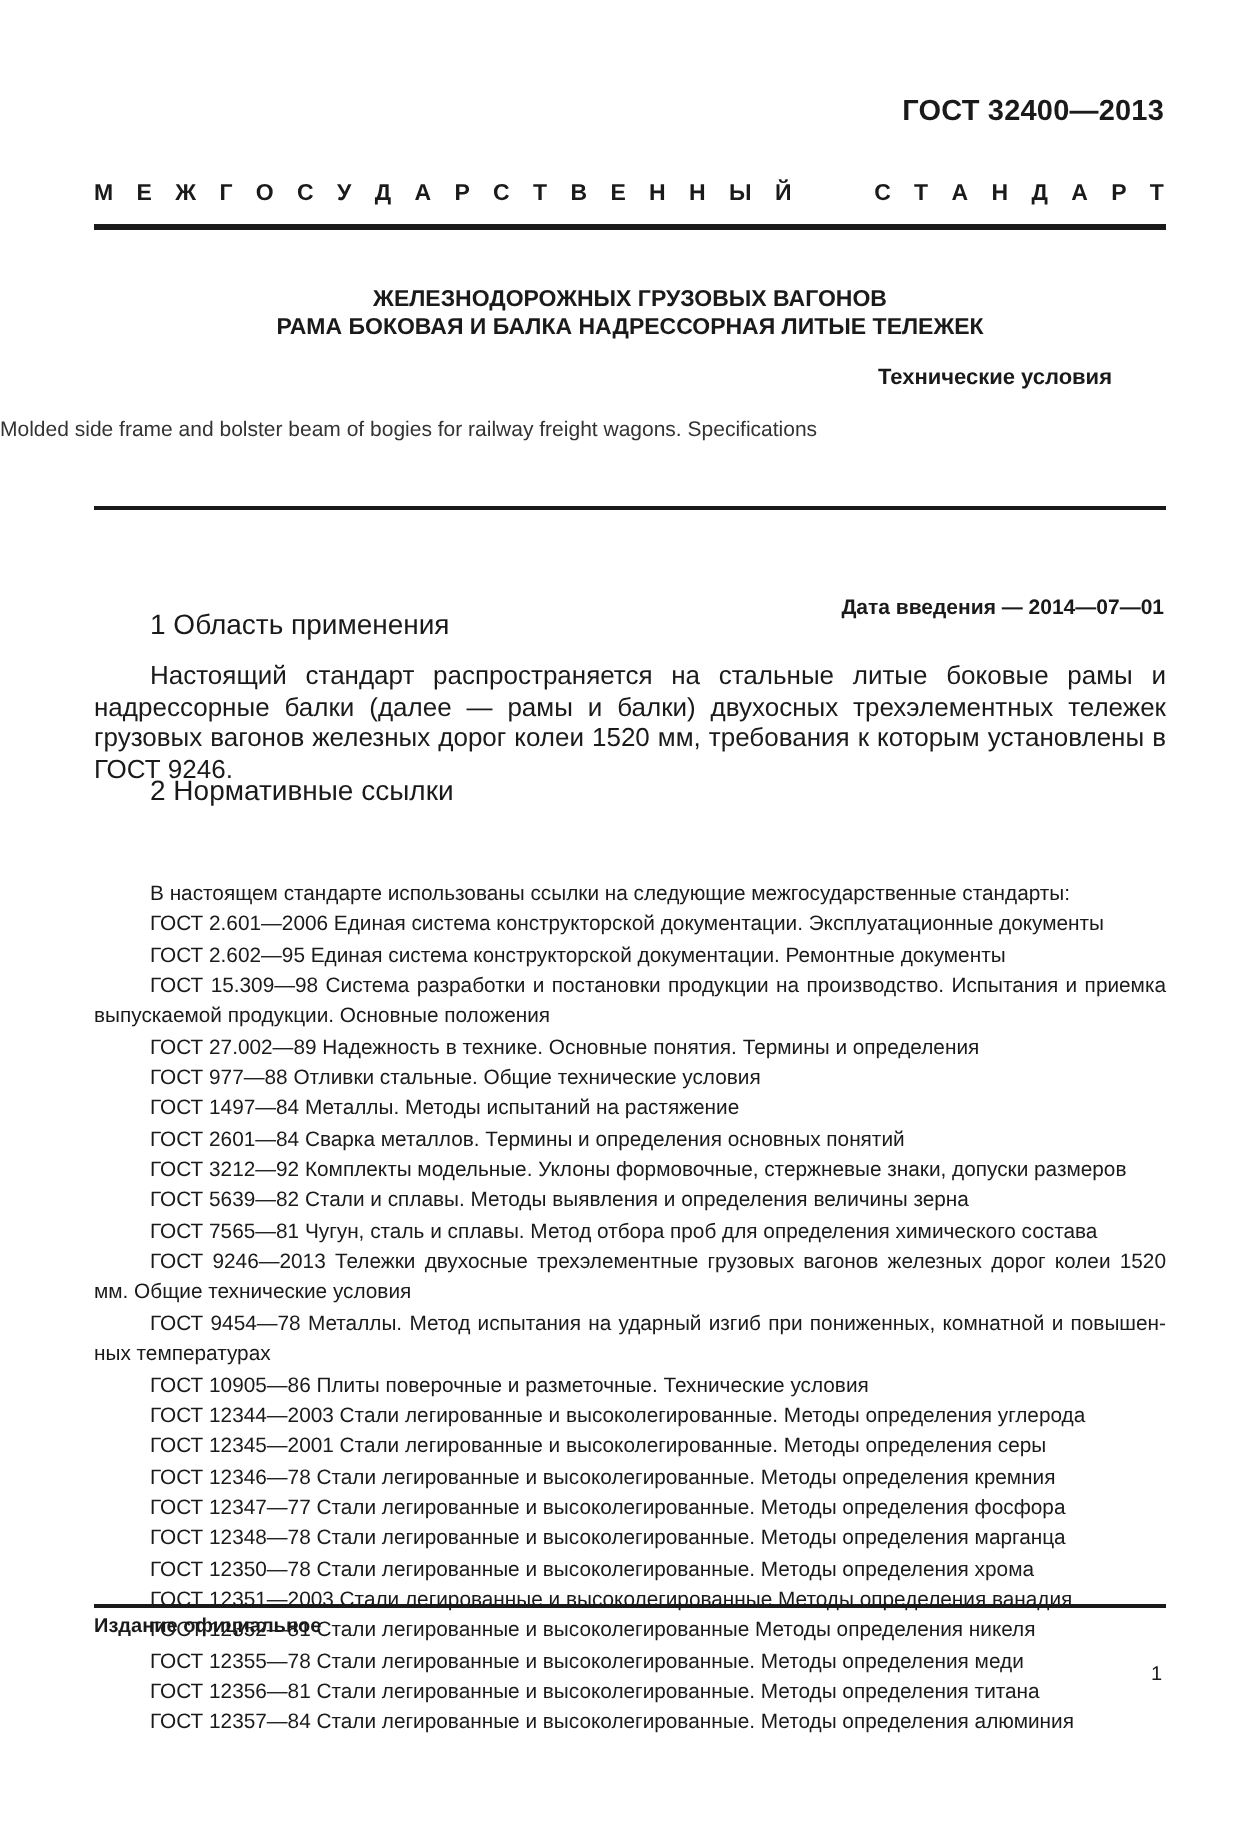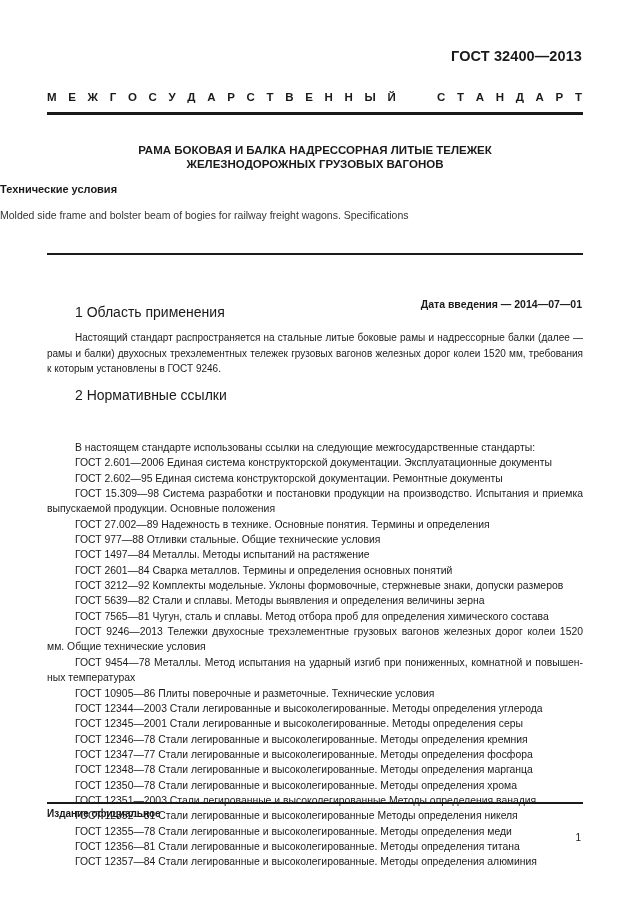--- a/index.html
+++ b/index.html
@@ -9,27 +9,27 @@
   .gost-code { right:48px; top:48px; font-size:14.5px; font-weight:bold; letter-spacing:0.1px;margin-left:44px; }
   .interstate { left:47px; right:48px; top:91px; font-size:11.5px; font-weight:bold;
                 display:flex; justify-content:space-between; }
   .interstate span { display:inline-block; }
   .interstate .gap { width:18px; }
   .rule { left:47px; width:536px; background:#1a1a1a; }
   .rule-top { top:112px; height:3px; }
   .rule-mid { top:253px; height:2px; }
   .rule-bot { top:802px; height:2px; }
   .title { left:0; width:630px; top:143px; text-align:center; font-size:11.5px; font-weight:bold; line-height:14px; }
-  .subtitle { left:0; width:556px; top:183px; text-align:left; font-size:11px; font-weight:bold; }
+  .subtitle { left:0; width:556px; top:183px; text-align:right; font-size:11px; font-weight:bold; }
   .eng-title { left:0; width:630px; top:209px; font-size:10.5px; color:#333; }
   .intro-date { right:48px; top:266px; font-size:10.5px; font-weight:bold;margin-top:32px; }
   .h1 { left:75px; font-size:14px; font-weight:normal; }
   .sec1 { top:304px; }
   .sec2 { top:387px; }
-  .para { left:47px; width:536px; font-size:10px; line-height:15.5px; text-align:justify; }
+  .para { left:47px; width:536px; font-size:13px; line-height:15.5px; text-align:justify; }
   .para .ind { display:inline-block; width:28px; }
   .refs { left:47px; width:536px; top:440px; font-size:10.4px; line-height:15.35px; }
   .refs .ref { text-indent:28px; text-align:justify; }
   .refs .ref.wrap { text-align-last:left; }
   .official { left:47px; top:808px; font-size:10px; font-weight:bold; }
   .page-num { right:49px; top:832px; font-size:10px; }
 </style>
 </head>
 <body>
 
@@ -61,22 +61,22 @@
   <span>Н</span>
   <span>Д</span>
   <span>А</span>
   <span>Р</span>
   <span>Т</span>
 </div>
 
 <div class="abs rule rule-top"></div>
 
 <div class="abs title">
+  <div>ЖЕЛЕЗНОДОРОЖНЫХ ГРУЗОВЫХ ВАГОНОВ</div>
   <div>РАМА БОКОВАЯ И БАЛКА НАДРЕССОРНАЯ ЛИТЫЕ ТЕЛЕЖЕК</div>
-  <div>ЖЕЛЕЗНОДОРОЖНЫХ ГРУЗОВЫХ ВАГОНОВ</div>
 </div>
 <div class="abs subtitle">Технические условия</div>
 <div class="abs eng-title">Molded side frame and bolster beam of bogies for railway freight wagons. Specifications</div>
 
 <div class="abs rule rule-mid"></div>
 
 <div class="abs intro-date">Дата введения — 2014—07—01</div>
 
 <div class="abs h1 sec1">1 Область применения</div>
 <div class="abs para" style="top:330px;">

